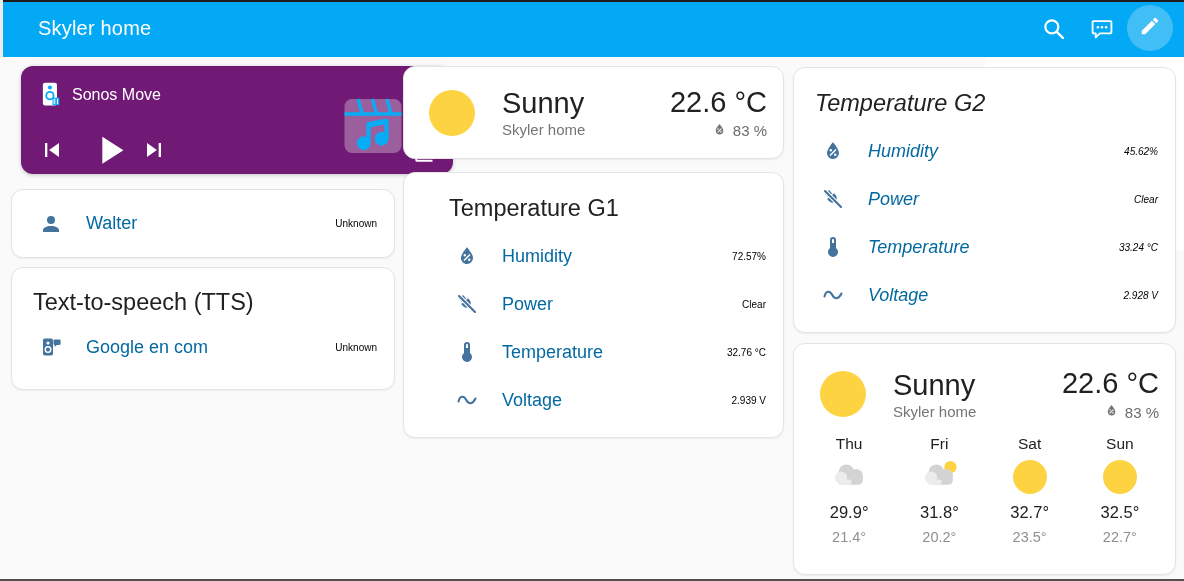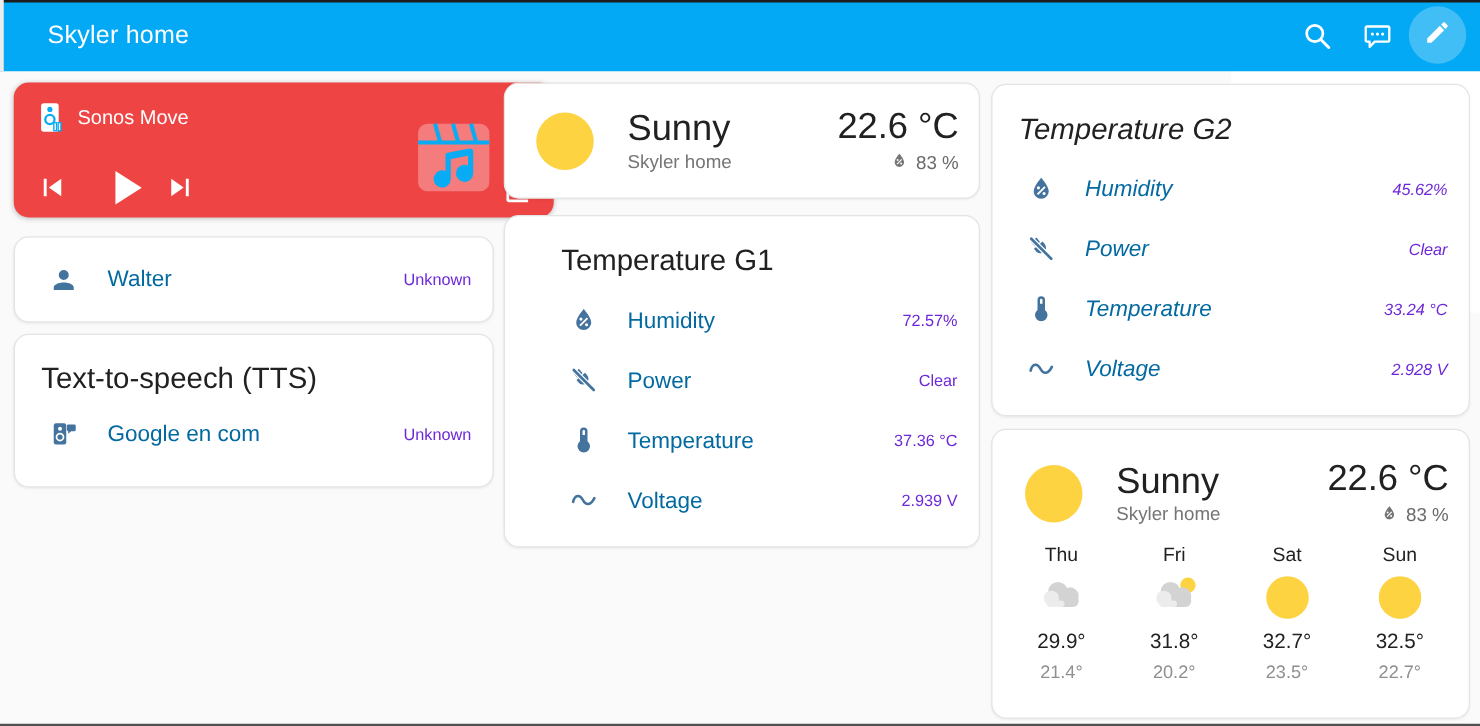--- a/index.html
+++ b/index.html
@@ -19,37 +19,37 @@
   .edge-top { position:absolute; left:0; top:0; width:1184px; height:2px; background:#1c1c1c; z-index:6; }
   .edge-bottom { position:absolute; left:0; top:579px; width:1184px; height:2px; background:#505050; z-index:6; }
   .edge-left { position:absolute; left:0; top:0; width:3px; height:57px; background:#ececec; z-index:7; }
   .overlay-artifact { position:absolute; left:985px; top:57px; width:199px; height:193px; background:#fff; z-index:1; }
 
   
   .card { position:absolute; background:#fff; border:1px solid #e4e4e4; border-radius:12px; box-shadow:0 1px 2px rgba(0,0,0,.06); z-index:2; }
   .card-title { font-size:23.5px; color:#212121; font-weight:400; }
 
   
-  .media-card { left:11px; top:66px; width:432px; height:108px; background:#ef4444; border:none; box-shadow:0 1px 4px rgba(0,0,0,.22); }
+  .media-card { left:21px; top:66px; width:432px; height:108px; background:#701a75; border:none; box-shadow:0 1px 4px rgba(0,0,0,.22); }
   .media-name { position:absolute; left:51px; top:20px; font-size:16px; color:#fff; }
   .sp-icon { position:absolute; left:17px; top:15px; width:26px; height:26px; }
   .menu-dots { position:absolute; right:22px; top:16px; width:18px; height:22px; cursor:pointer; display:flex; justify-content:center; }
   .ghost-art { position:absolute; right:44px; top:24px; width:72px; height:72px; }
   .ctl { position:absolute; cursor:pointer; }
   .ctl-prev { left:17px; top:70px; width:28px; height:28px; }
   .ctl-play { left:66px; top:61px; width:46px; height:46px; }
   .ctl-next { left:119px; top:70px; width:28px; height:28px; }
   .ctl-browse { right:14px; top:72px; width:26px; height:26px; }
 
   
   .erow { height:48px; display:flex; align-items:center; cursor:pointer; }
   .erow-single { height:100%; padding:0 17px 0 27px; }
   .eicon { width:24px; height:24px; flex:0 0 24px; }
   .elabel { margin-left:23px; font-size:18px; color:#0369a1; }
-  .evalue { margin-left:auto; font-size:13px; color:#6d28d9; }
+  .evalue { margin-left:auto; font-size:10px; color:#000000; }
 
   .person-card { left:11px; top:189px; width:384px; height:69px; }
   .tts-card { left:11px; top:267px; width:384px; height:123px; }
   .tts-title { padding:21px 16px 0 21px; }
   .tts-row-wrap { padding:14px 17px 0 27px; }
 
   
   .wx-top { display:flex; align-items:center; }
   .sun-big { width:46px; height:46px; border-radius:50%; background:#fdd342; flex:0 0 46px; }
   .wx-main { margin-left:27px; }
@@ -241,21 +241,21 @@
               <line x1="4" y1="4" x2="20" y2="20" stroke="#44739e" stroke-width="2.1" stroke-linecap="round"></line>
             </svg></span>
         <span class="elabel">Power</span>
         <span class="evalue">Clear</span>
       </div>
       <div class="erow">
         <span class="eicon"><svg width="24" height="24" viewBox="0 0 24 24">
               <path fill-rule="evenodd" d="M15,13V5A3,3 0 0,0 9,5V13A5,5 0 1,0 15,13M12,4A1,1 0 0,1 13,5V8H11V5A1,1 0 0,1 12,4Z" fill="#44739e"></path>
             </svg></span>
         <span class="elabel">Temperature</span>
-        <span class="evalue">37.36 °C</span>
+        <span class="evalue">32.76 °C</span>
       </div>
       <div class="erow">
         <span class="eicon"><svg width="24" height="24" viewBox="0 0 24 24">
               <path d="M3.5,13.5 C5,7.5 9,7.5 11.3,12 C13.6,16.5 17.6,16.5 20.5,10.5" fill="none" stroke="#44739e" stroke-width="2.1" stroke-linecap="round"></path>
             </svg></span>
         <span class="elabel">Voltage</span>
         <span class="evalue">2.939 V</span>
       </div>
     </div>
   </div>

